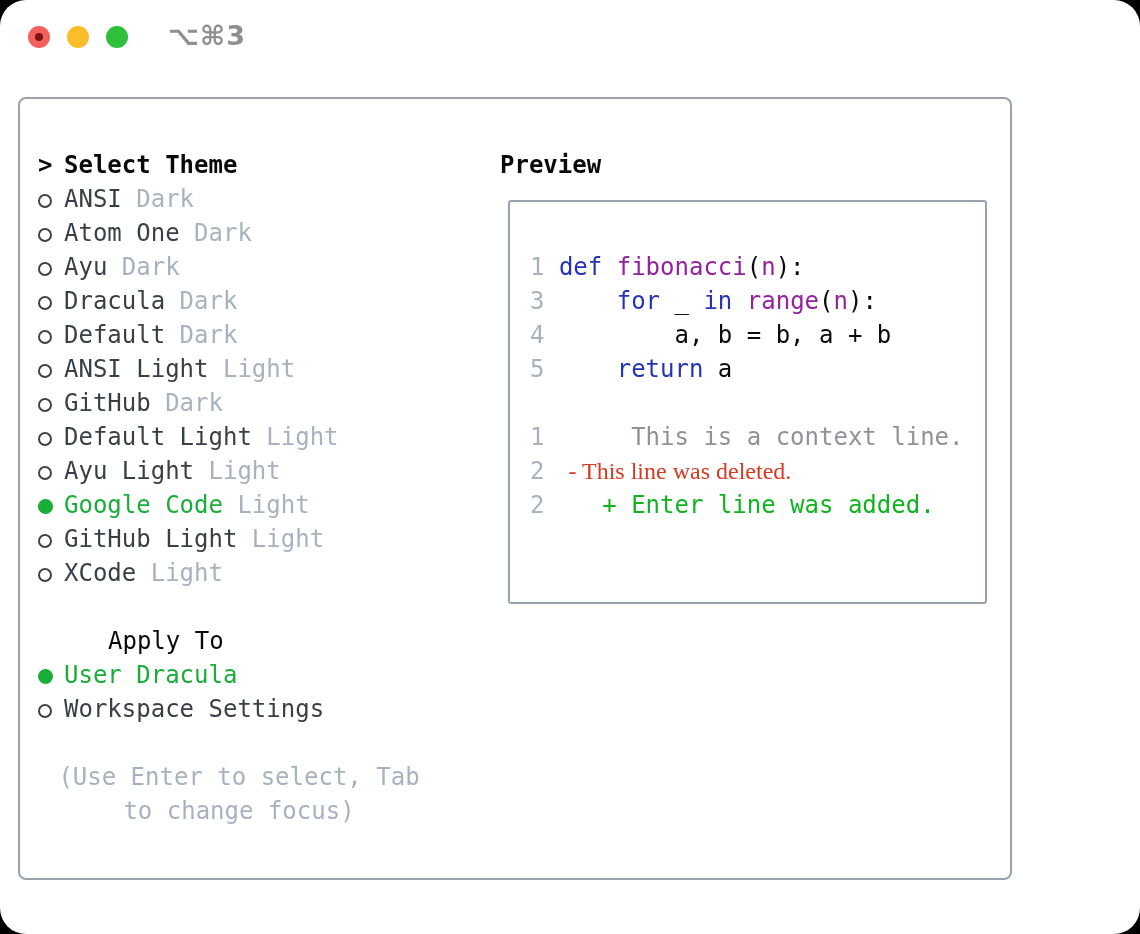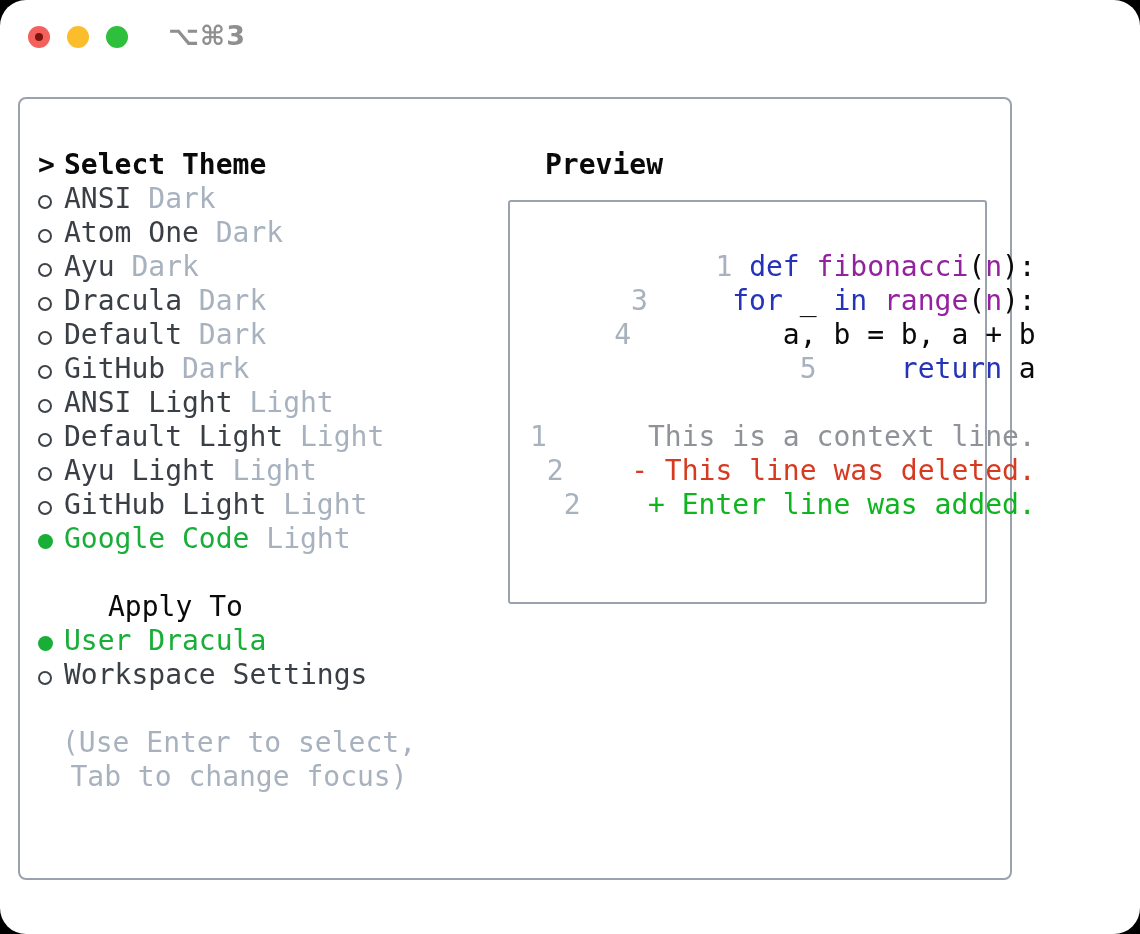--- a/index.html
+++ b/index.html
@@ -16,51 +16,51 @@
   
   .tl{position:absolute;top:26px;width:22px;height:22px;border-radius:50%;}
   .tl.red{left:28px;background:var(--traffic-red);}
   .tl.yellow{left:67px;background:var(--traffic-yellow);}
   .tl.green{left:106px;background:var(--traffic-green);}
   .tl-dot{position:absolute;left:7px;top:7px;width:8px;height:8px;border-radius:50%;background:#7c150f;}
   .win-title{position:absolute;left:168px;top:20px;font-family:"DejaVu Sans",sans-serif;
     font-size:27px;font-weight:bold;color:var(--titlebar-gray);letter-spacing:1px;}
 
   
-  .mono{font-family:"DejaVu Sans Mono",monospace;font-size:28px;line-height:34px;}
+  .mono{font-family:"DejaVu Sans Mono",monospace;font-size:24px;line-height:34px;}
   .main-box{position:absolute;left:18px;top:97px;width:990px;height:779px;
     border:2px solid var(--border);border-radius:8px;background:#fff;}
 
   .left-col{position:absolute;left:18px;top:49px;}
   .row{height:34px;white-space:pre;}
   .spacer{height:34px;}
   .marker{display:inline-block;width:26px;vertical-align:top;}
   .header-row{font-weight:bold;color:var(--black-text);}
   .dot-marker{display:inline-block;box-sizing:border-box;width:14px;height:14px;border-radius:50%;
     border:2px solid #3e434a;vertical-align:-1px;}
   .dot-marker.sel{border:none;width:15px;height:15px;background:var(--selected-green);}
   .theme-name{color:var(--dark-text);}
   .theme-name.sel{color:var(--selected-green);}
   .variant{color:var(--muted-gray);}
   .apply-title{color:var(--black-text);margin-left:44px;}
   .hint{color:var(--muted-gray);width:402px;white-space:normal;text-align:center;}
 
   
-  .preview-title{position:absolute;left:480px;top:49px;font-weight:bold;color:var(--black-text);margin-left:45px;}
+  .preview-title{position:absolute;left:480px;top:49px;font-weight:bold;color:var(--black-text);}
   .preview-box{position:absolute;left:488px;top:101px;width:475px;height:400px;
-    border:2px solid var(--border);border-radius:3px;background:#fff;text-align:right;}
+    border:2px solid var(--border);border-radius:3px;background:#fff;}
   .code-block{position:absolute;left:20px;top:48px;}
   .code-row{height:34px;white-space:pre;}
   .lnum{color:var(--muted-gray);}
   .kwd{color:var(--keyword-blue);}
   .fn{color:var(--function-purple);}
   .lit{color:var(--literal-teal);}
   .pln{color:var(--black-text);}
   .context{color:var(--context-gray);margin-top:32px;}
-  .deleted{color:var(--deleted-red);}
+  .deleted{color:var(--deleted-red);font-family:Liberation Serif, serif;}
   .added{color:var(--added-green);}
 </style>
 </head>
 <body>
 
 <div class="window">
 
   <div class="tl red">
     <span class="tl-dot"></span>
   </div>
@@ -72,26 +72,27 @@
 
     <div class="left-col">
       <div class="row header-row"><span class="marker">&gt;</span><span>Select Theme</span></div>
 
       <div id="theme-items">
           <div class="row"><span class="marker"><span class="dot-marker"></span></span><span class="theme-name">ANSI</span><span class="variant"> Dark</span></div>
           <div class="row"><span class="marker"><span class="dot-marker"></span></span><span class="theme-name">Atom One</span><span class="variant"> Dark</span></div>
           <div class="row"><span class="marker"><span class="dot-marker"></span></span><span class="theme-name">Ayu</span><span class="variant"> Dark</span></div>
           <div class="row"><span class="marker"><span class="dot-marker"></span></span><span class="theme-name">Dracula</span><span class="variant"> Dark</span></div>
           <div class="row"><span class="marker"><span class="dot-marker"></span></span><span class="theme-name">Default</span><span class="variant"> Dark</span></div>
+          <div class="row"><span class="marker"><span class="dot-marker"></span></span><span class="theme-name">ANSI Light</span><span class="variant"> Light</span></div>
           <div class="row"><span class="marker"><span class="dot-marker"></span></span><span class="theme-name">GitHub</span><span class="variant"> Dark</span></div>
-          <div class="row"><span class="marker"><span class="dot-marker"></span></span><span class="theme-name">ANSI Light</span><span class="variant"> Light</span></div>
           <div class="row"><span class="marker"><span class="dot-marker"></span></span><span class="theme-name">Default Light</span><span class="variant"> Light</span></div>
           <div class="row"><span class="marker"><span class="dot-marker"></span></span><span class="theme-name">Ayu Light</span><span class="variant"> Light</span></div>
+          <div class="row"><span class="marker"><span class="dot-marker sel"></span></span><span class="theme-name sel">Google Code</span><span class="variant"> Light</span></div>
           <div class="row"><span class="marker"><span class="dot-marker"></span></span><span class="theme-name">GitHub Light</span><span class="variant"> Light</span></div>
-          <div class="row"><span class="marker"><span class="dot-marker sel"></span></span><span class="theme-name sel">Google Code</span><span class="variant"> Light</span></div>
+          <div class="row"><span class="marker"><span class="dot-marker"></span></span><span class="theme-name">XCode</span><span class="variant"> Light</span></div>
         </div>
 
       <div class="spacer"></div>
 
       <div class="row"><span class="marker"></span><span class="apply-title">Apply To</span></div>
 
       <div id="apply-items">
           <div class="row"><span class="marker"><span class="dot-marker sel"></span></span><span class="theme-name sel">User Dracula</span></div>
           <div class="row"><span class="marker"><span class="dot-marker"></span></span><span class="theme-name">Workspace Settings</span></div>
         </div>

